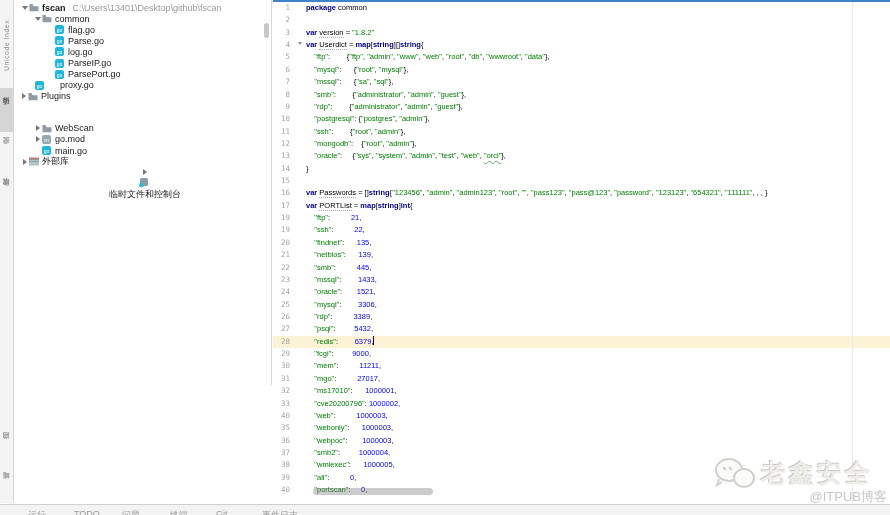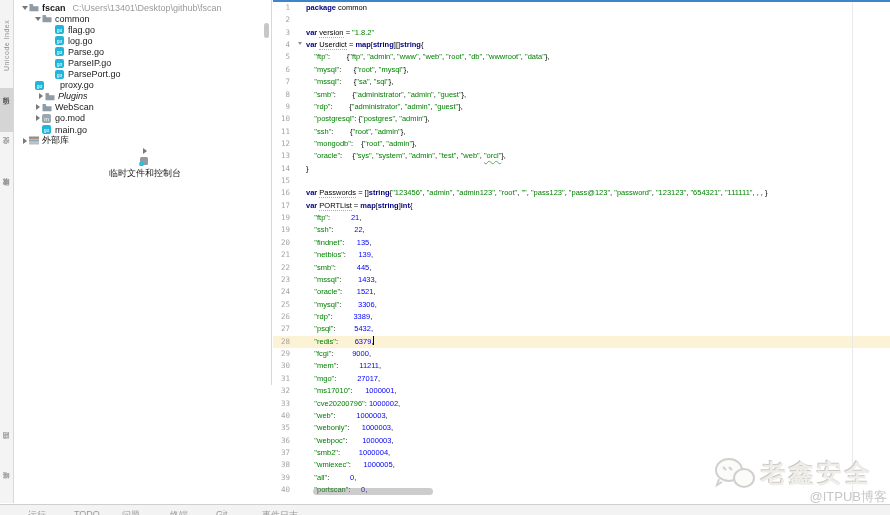--- a/index.html
+++ b/index.html
@@ -107,40 +107,40 @@
           <span class="tlabel">flag.go</span>
         </div>
         <div class="trow" style="padding-left: 32px;">
           <span class="chev"></span>
           <span class="ticon">
             <svg width="9" height="9">
               <rect x="0" y="0" width="9" height="9" rx="2" fill="#1fb6d9"></rect>
               <text x="4.5" y="6.8" font-size="5" fill="#fff" text-anchor="middle" font-family="sans-serif">go</text>
             </svg>
           </span>
+          <span class="tlabel">Parse.go</span>
+        </div>
+        <div class="trow" style="padding-left: 32px;">
+          <span class="chev"></span>
+          <span class="ticon">
+            <svg width="9" height="9">
+              <rect x="0" y="0" width="9" height="9" rx="2" fill="#1fb6d9"></rect>
+              <text x="4.5" y="6.8" font-size="5" fill="#fff" text-anchor="middle" font-family="sans-serif">go</text>
+            </svg>
+          </span>
           <span class="tlabel">log.go</span>
         </div>
         <div class="trow" style="padding-left: 32px;">
           <span class="chev"></span>
           <span class="ticon">
             <svg width="9" height="9">
               <rect x="0" y="0" width="9" height="9" rx="2" fill="#1fb6d9"></rect>
               <text x="4.5" y="6.8" font-size="5" fill="#fff" text-anchor="middle" font-family="sans-serif">go</text>
             </svg>
           </span>
-          <span class="tlabel">Parse.go</span>
-        </div>
-        <div class="trow" style="padding-left: 32px;">
-          <span class="chev"></span>
-          <span class="ticon">
-            <svg width="9" height="9">
-              <rect x="0" y="0" width="9" height="9" rx="2" fill="#1fb6d9"></rect>
-              <text x="4.5" y="6.8" font-size="5" fill="#fff" text-anchor="middle" font-family="sans-serif">go</text>
-            </svg>
-          </span>
           <span class="tlabel">ParseIP.go</span>
         </div>
         <div class="trow" style="padding-left: 32px;">
           <span class="chev"></span>
           <span class="ticon">
             <svg width="9" height="9">
               <rect x="0" y="0" width="9" height="9" rx="2" fill="#1fb6d9"></rect>
               <text x="4.5" y="6.8" font-size="5" fill="#fff" text-anchor="middle" font-family="sans-serif">go</text>
             </svg>
           </span>
@@ -149,33 +149,33 @@
         <div class="trow" style=" gap: 12px;">
           <span class="chev"></span>
           <span class="ticon">
             <svg width="9" height="9">
               <rect x="0" y="0" width="9" height="9" rx="2" fill="#1fb6d9"></rect>
               <text x="4.5" y="6.8" font-size="5" fill="#fff" text-anchor="middle" font-family="sans-serif">go</text>
             </svg>
           </span>
           <span class="tlabel">proxy.go</span>
         </div>
-        <div class="trow" style="padding-left: 22px; font-style: italic;">
+        <div class="trow" style="padding-left: 5px;">
           <span class="chev closed">
             <i></i>
           </span>
           <span class="ticon">
             <svg width="10" height="9">
               <path d="M0.5 2 h3.2 l1 1.3 h4.8 v5 h-9 z" fill="#8f9ba5"></path>
               <path d="M0.5 2 v-1 h3 l0.8 1 z" fill="#8f9ba5"></path>
             </svg>
           </span>
           <span class="tlabel">Plugins</span>
         </div>
-        <div class="trow" style="padding-left: 19px;">
+        <div class="trow" style="padding-left: 19px; margin-top: 21px;">
           <span class="chev closed">
             <i></i>
           </span>
           <span class="ticon">
             <svg width="10" height="9">
               <path d="M0.5 2 h3.2 l1 1.3 h4.8 v5 h-9 z" fill="#8f9ba5"></path>
               <path d="M0.5 2 v-1 h3 l0.8 1 z" fill="#8f9ba5"></path>
             </svg>
           </span>
           <span class="tlabel">WebScan</span>

